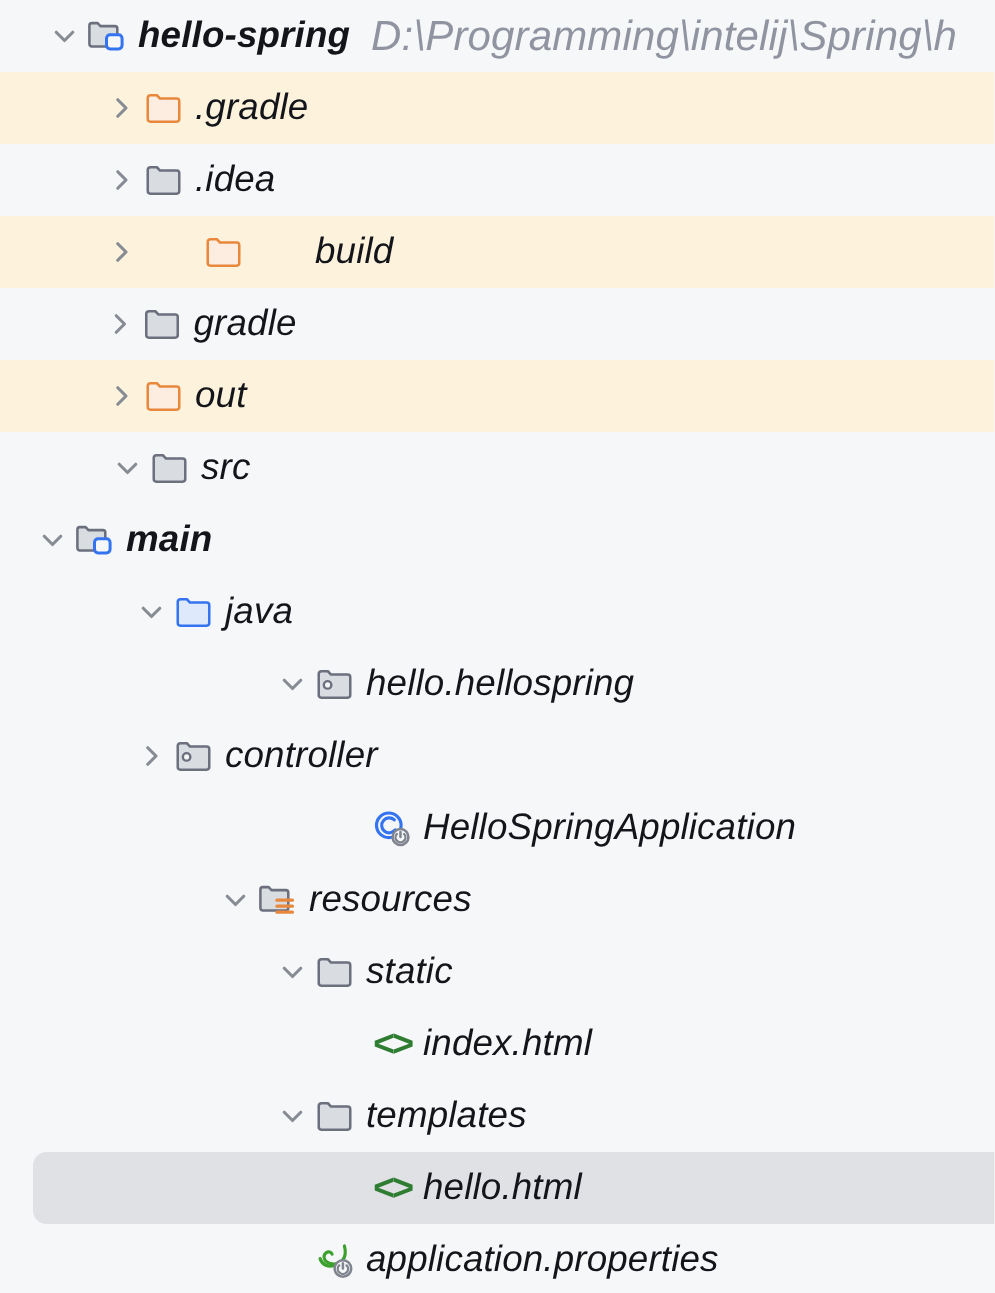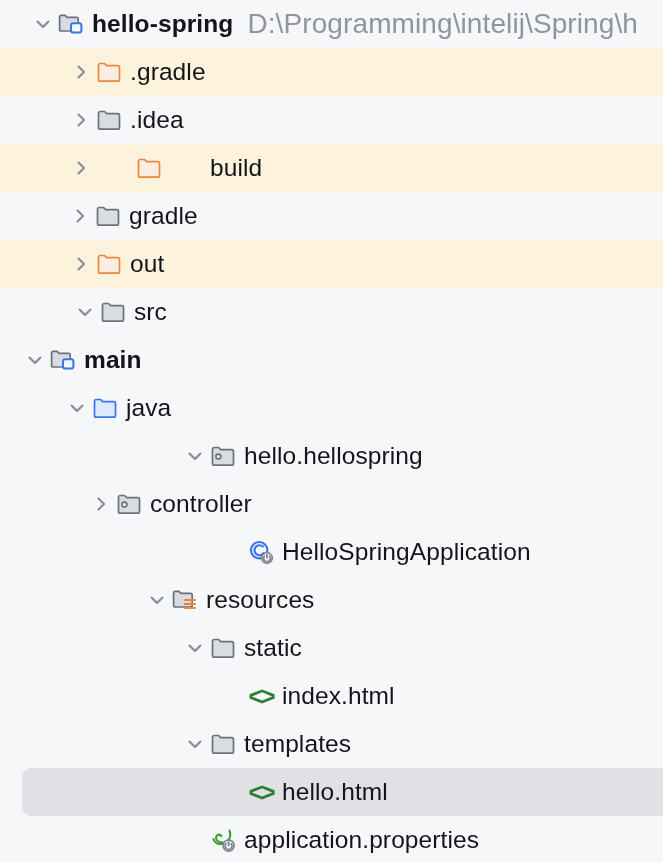--- a/index.html
+++ b/index.html
@@ -7,20 +7,21 @@
     margin: 0; padding: 0;
     width: 663px; height: 862px;
     background: #F6F7F9;
     font-family: "Liberation Sans", sans-serif;
     overflow: hidden;
   }
   #tree {
     position: relative;
     width: 663px; height: 862px;
     background: #F6F7F9;
+    font-style: italic;
   }
   .row {
     position: relative;
     height: 48px;
     display: flex;
     align-items: center;
     white-space: nowrap;
     width: 663px;
   }
   .row.amber { background: #FDF3DD; align-items: center; }
@@ -194,21 +195,21 @@
         <span class="ico">
           <svg width="30" height="30" viewBox="0 0 30 30">
             <path d="M3.6 8.0 a1.6 1.6 0 0 1 1.6-1.6 h3.9 l1.9 2.0 h9.6 a1.6 1.6 0 0 1 1.6 1.6 v10.4 a1.6 1.6 0 0 1 -1.6 1.6 h-15.4 a1.6 1.6 0 0 1 -1.6 -1.6 z" fill="#D9DCE1" stroke="#6C707E" stroke-width="1.7" stroke-linejoin="round"></path>
             <rect x="15.0" y="14.2" width="10.4" height="9.4" rx="2.4" fill="#F6F7F9" stroke="#3574F0" stroke-width="2"></rect>
           </svg>
         </span>
         <span class="label bold">main</span>
       </div>
     </div>
     <div class="row">
-      <div class="content" style="padding-left: 64px; justify-content: flex-end;">
+      <div class="content" style="padding-left: 88px; justify-content: flex-end;">
         <span class="twisty">
           <svg width="26" height="26" viewBox="0 0 26 26">
             <path d="M7.5 10.5 L13 16 L18.5 10.5" fill="none" stroke="#878C94" stroke-width="2.1" stroke-linecap="round" stroke-linejoin="round"></path>
           </svg>
         </span>
         <span class="ico">
           <svg width="30" height="30" viewBox="0 0 30 30">
             <path d="M4.5 8.2 a1.7 1.7 0 0 1 1.7-1.7 h4.4 l2.1 2.2 h11.1 a1.7 1.7 0 0 1 1.7 1.7 v12 a1.7 1.7 0 0 1 -1.7 1.7 h-17.6 a1.7 1.7 0 0 1 -1.7 -1.7 z" fill="#DEE9FC" stroke="#3574F0" stroke-width="1.7" stroke-linejoin="round"></path>
           </svg>
         </span>

